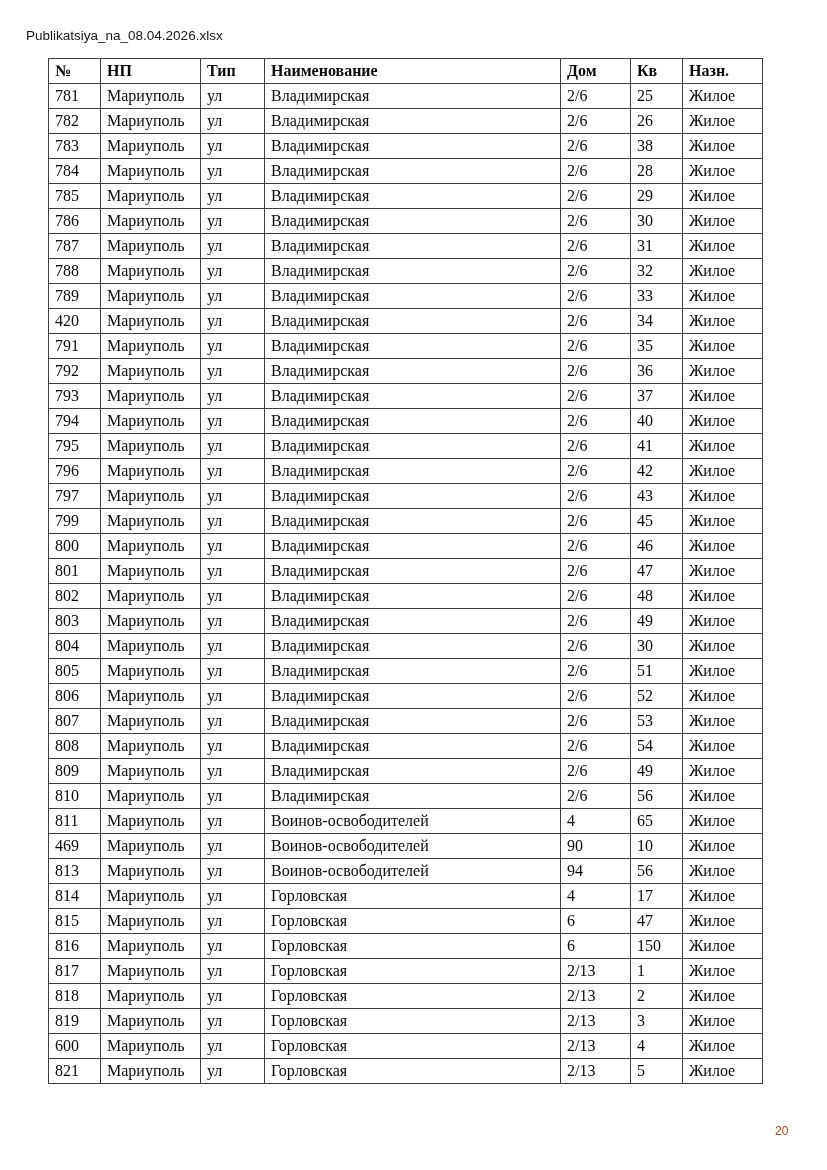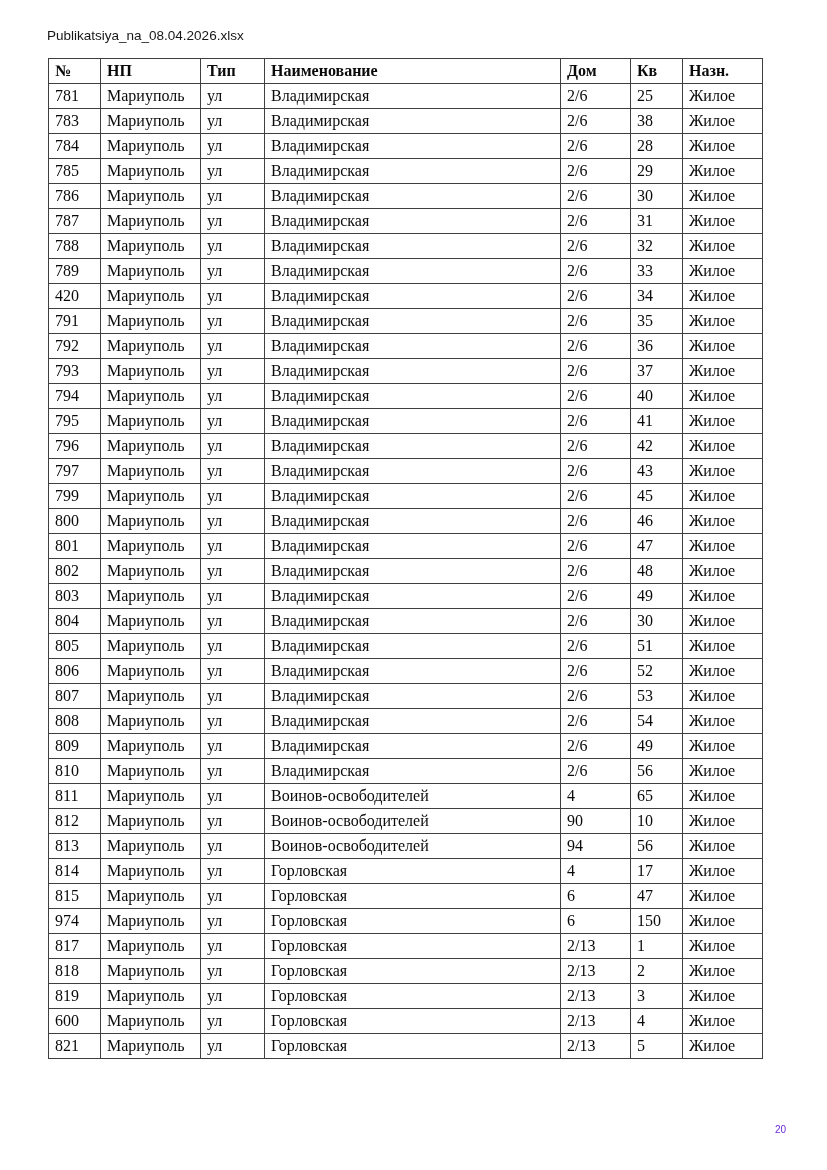--- a/index.html
+++ b/index.html
@@ -6,21 +6,21 @@
   body {
     width: 827px; height: 1170px;
     background: #ffffff;
     position: relative;
     font-family: "Liberation Serif", serif;
     color: #0a0a0a;
     overflow: hidden;
   }
   .doc-title {
     position: absolute;
-    left: 47px; top: 28px;
+    left: 26px; top: 28px;
     font-family: "Liberation Sans", sans-serif;
     font-size: 13.5px;
     color: #161616;
     white-space: nowrap;
   }
   table.data-table {
     position: absolute;
     left: 48px; top: 58px;
     border-collapse: collapse;
     table-layout: fixed;
@@ -42,22 +42,22 @@
   col.c-np   { width: 100px; }
   col.c-tip  { width: 64px; }
   col.c-name { width: 296px; }
   col.c-dom  { width: 70px; }
   col.c-kv   { width: 52px; }
   col.c-nazn { width: 80px; }
   .page-number {
     position: absolute;
     left: 775px; top: 1124px;
     font-family: "Liberation Sans", sans-serif;
-    font-size: 10px;
-    color: #6d28d9;
+    font-size: 12px;
+    color: #c2410c;
   }
 </style>
 </head>
 <body>
 
 <div class="page">
 
   <div class="doc-title">Publikatsiya_na_08.04.2026.xlsx</div>
 
   <table class="data-table">
@@ -85,20 +85,29 @@
         <tr>
     <td>781</td>
     <td>Мариуполь</td>
     <td>ул</td>
     <td>Владимирская</td>
     <td>2/6</td>
     <td>25</td>
     <td>Жилое</td>
   </tr>
         <tr>
+    <td>782</td>
+    <td>Мариуполь</td>
+    <td>ул</td>
+    <td>Владимирская</td>
+    <td>2/6</td>
+    <td>26</td>
+    <td>Жилое</td>
+  </tr>
+        <tr>
     <td>783</td>
     <td>Мариуполь</td>
     <td>ул</td>
     <td>Владимирская</td>
     <td>2/6</td>
     <td>38</td>
     <td>Жилое</td>
   </tr>
         <tr>
     <td>784</td>
@@ -337,21 +346,21 @@
         <tr>
     <td>811</td>
     <td>Мариуполь</td>
     <td>ул</td>
     <td>Воинов-освободителей</td>
     <td>4</td>
     <td>65</td>
     <td>Жилое</td>
   </tr>
         <tr>
-    <td>812</td>
+    <td>469</td>
     <td>Мариуполь</td>
     <td>ул</td>
     <td>Воинов-освободителей</td>
     <td>90</td>
     <td>10</td>
     <td>Жилое</td>
   </tr>
         <tr>
     <td>813</td>
     <td>Мариуполь</td>
@@ -373,21 +382,21 @@
         <tr>
     <td>815</td>
     <td>Мариуполь</td>
     <td>ул</td>
     <td>Горловская</td>
     <td>6</td>
     <td>47</td>
     <td>Жилое</td>
   </tr>
         <tr>
-    <td>974</td>
+    <td>816</td>
     <td>Мариуполь</td>
     <td>ул</td>
     <td>Горловская</td>
     <td>6</td>
     <td>150</td>
     <td>Жилое</td>
   </tr>
         <tr>
     <td>817</td>
     <td>Мариуполь</td>

